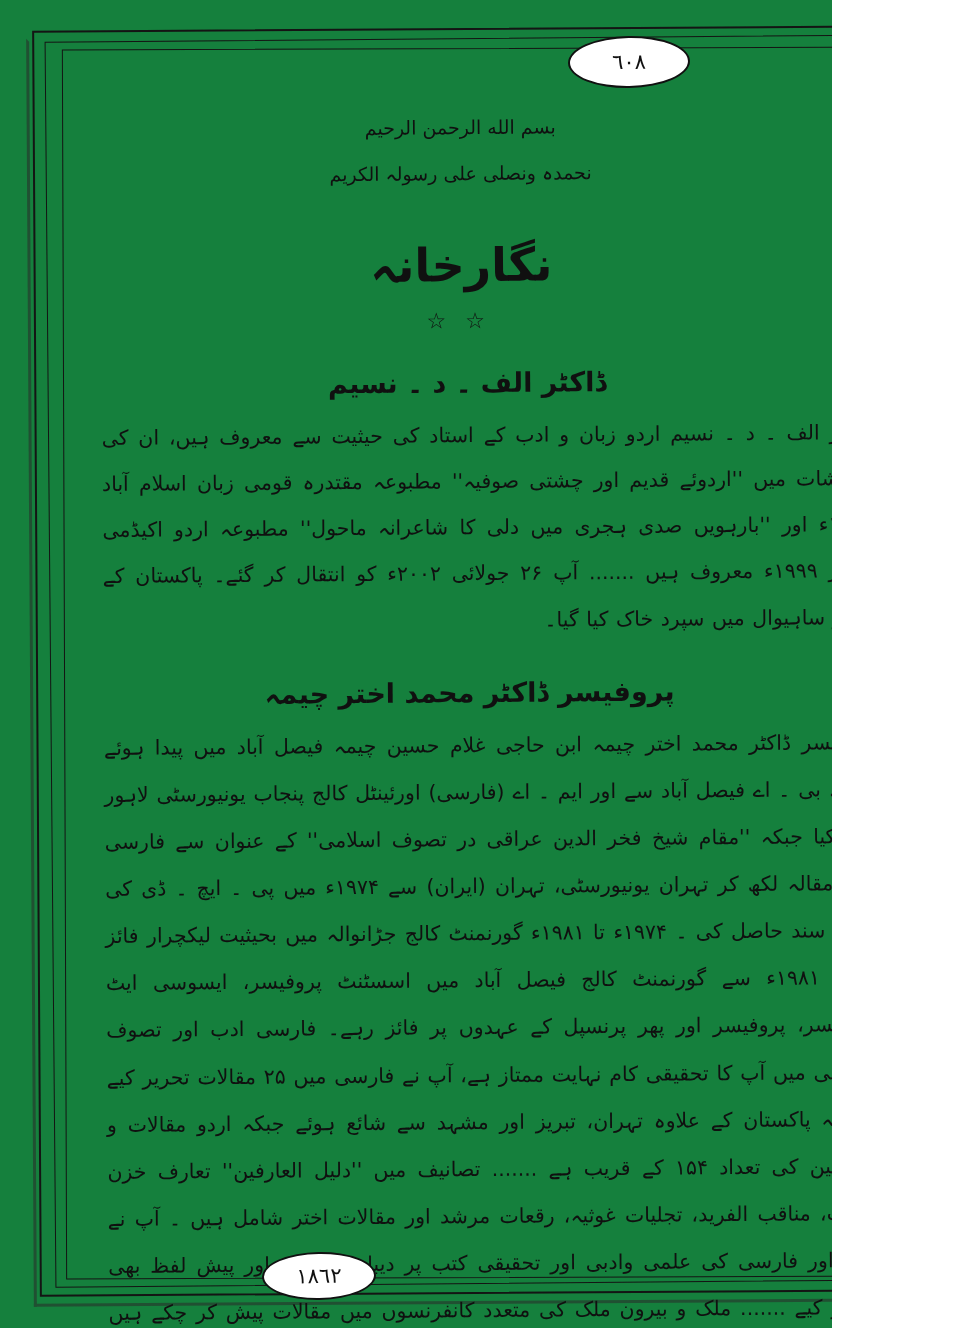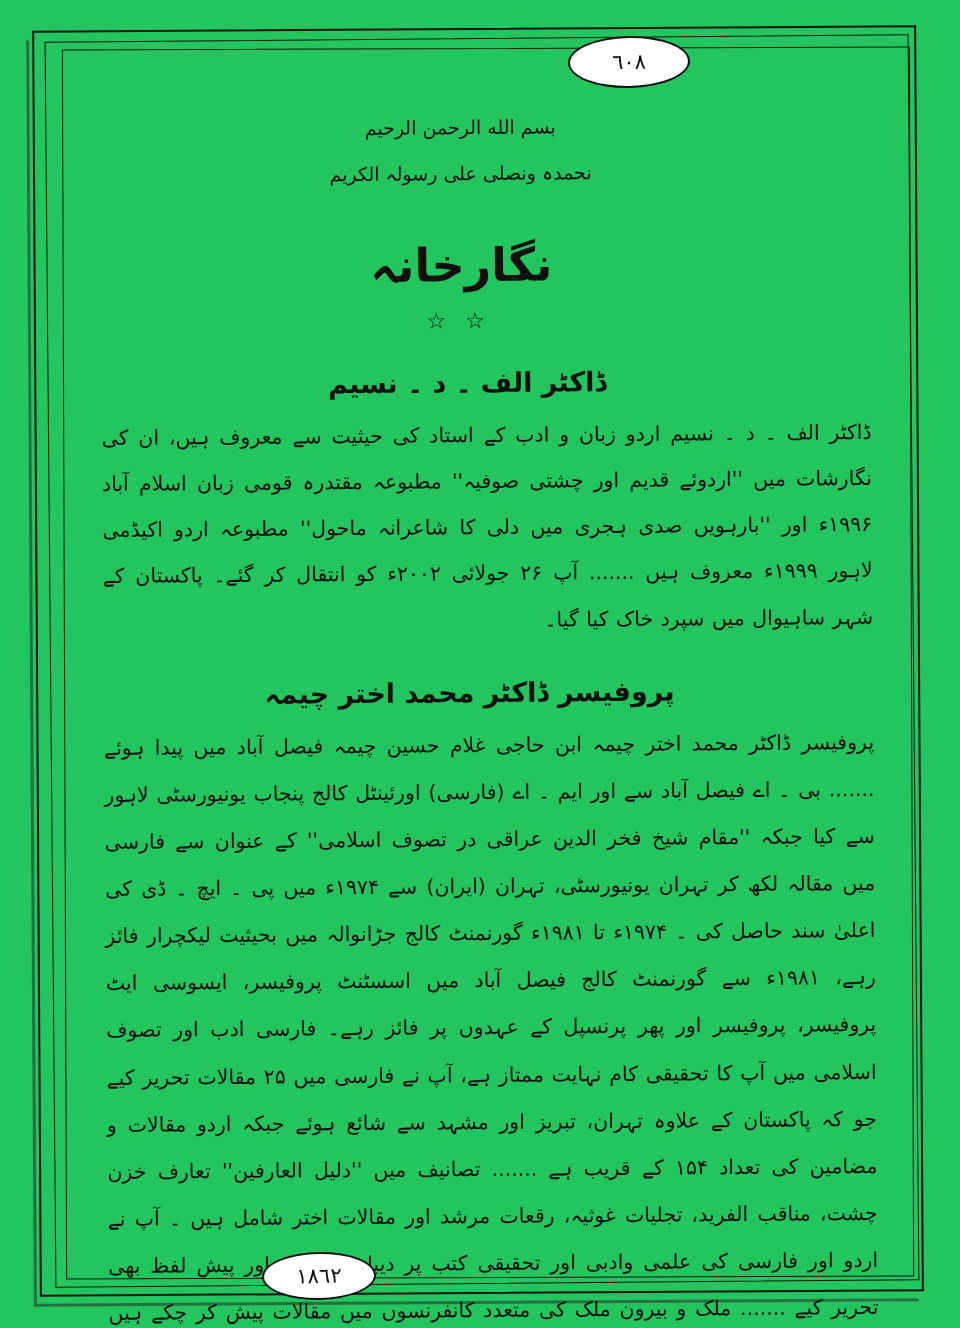--- a/index.html
+++ b/index.html
@@ -2,23 +2,23 @@
 <html><head>
 <meta charset="utf-8">
 <style>
   html, body {
     margin: 0;
     padding: 0;
     background: #ffffff;
   }
   .page {
     position: relative;
-    width: 960px;
+    width: 832px;
     height: 1328px;
-    background: #22c55e;
+    background: #15803d;
     overflow: hidden;
     font-family: "DejaVu Sans", sans-serif;
   }
 
   
   .frame {
     position: absolute;
     border: 2px solid #141414;
     background: transparent;
   }

